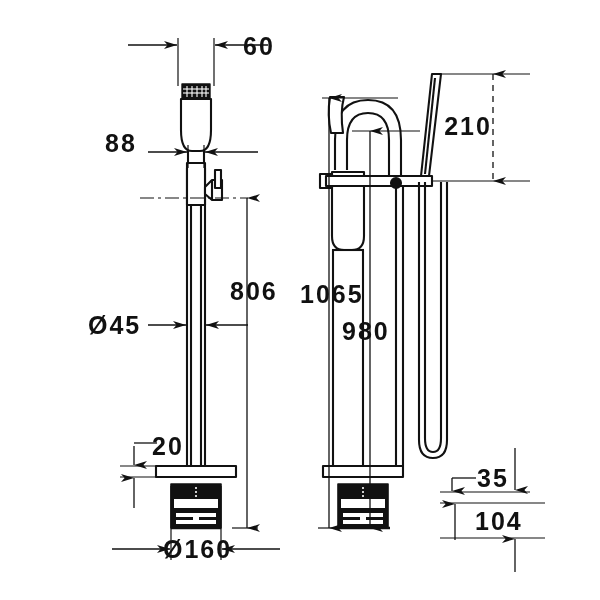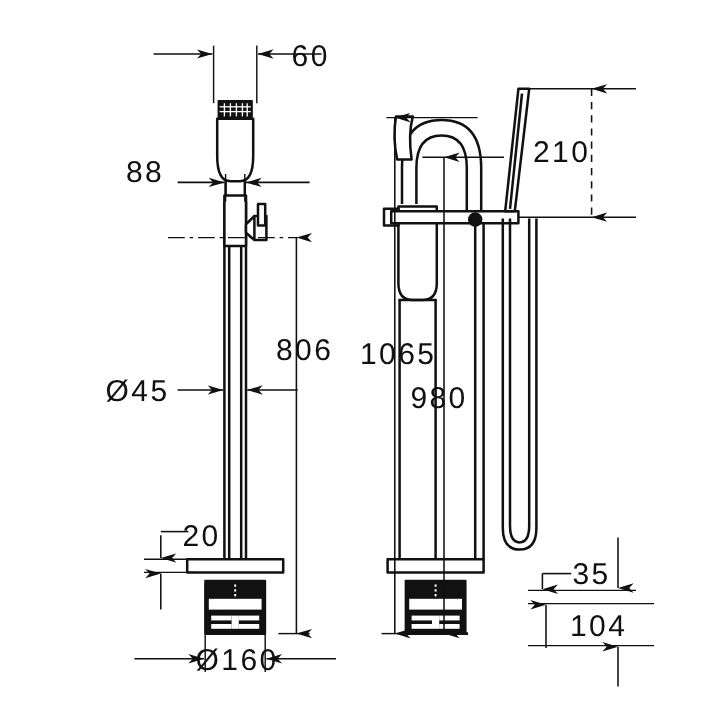--- a/index.html
+++ b/index.html
@@ -1,18 +1,18 @@
 <!DOCTYPE html>
 <html><head>
 <meta charset="utf-8">
 <style>
   html,body{margin:0;padding:0;background:#ffffff;}
   body{width:600px;height:600px;overflow:hidden;
        font-family:"Liberation Sans", sans-serif;}
-  #stage{position:relative;width:600px;height:600px;background:#fff;}
+  #stage{position:relative;width:600px;height:600px;background:#fff;font-weight:bold;}
   #stage svg{position:absolute;left:0;top:0;}
   .dimtext{font-family:"Liberation Sans", sans-serif;font-size:25px;fill:#111;letter-spacing:2px;}
 </style>
 </head>
 <body>
 
 <div id="stage">
 
   <svg width="600" height="600" viewBox="0 0 600 600">
 

